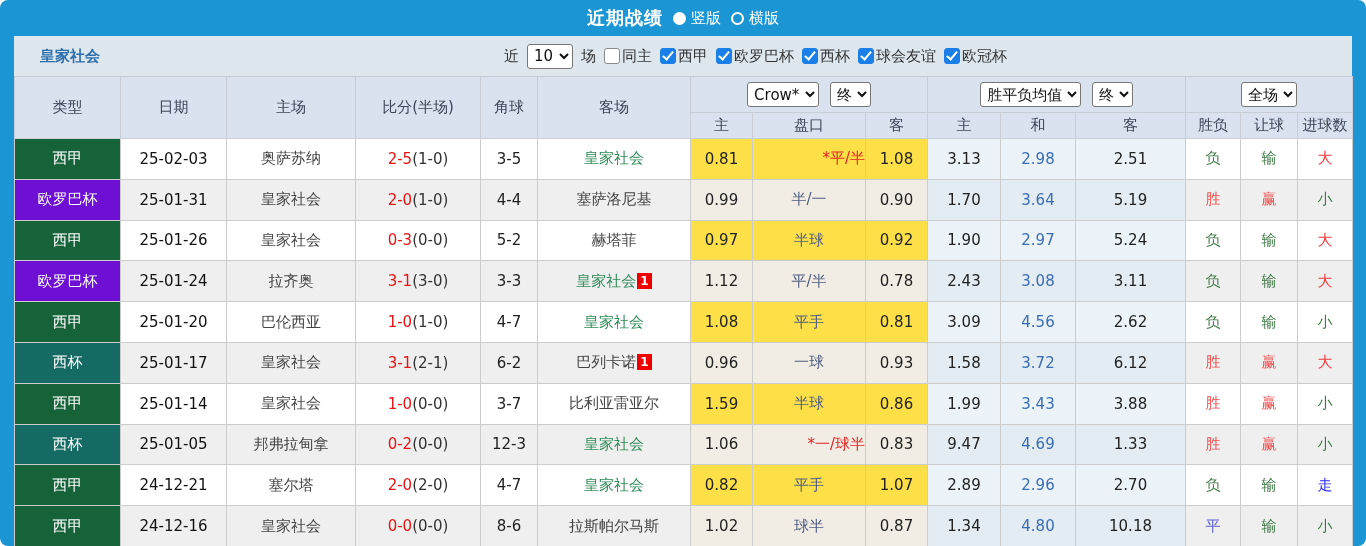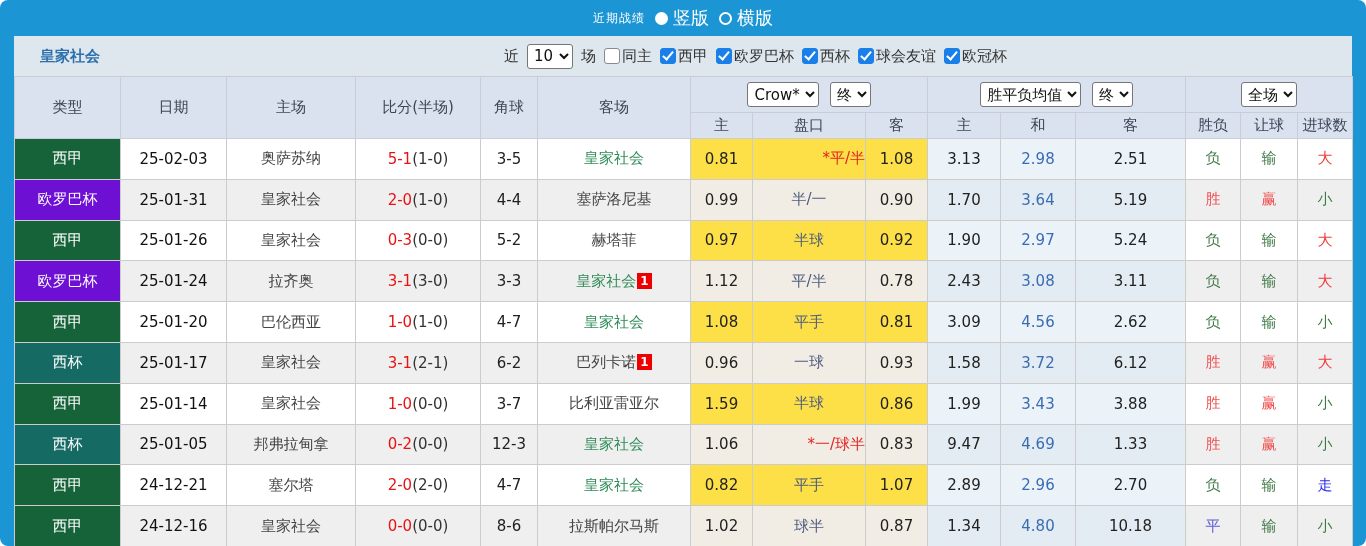--- a/index.html
+++ b/index.html
@@ -14,22 +14,22 @@
     border-radius: 8px;
     overflow: hidden;
   }
 
   
   .titlebar {
     height: 36px;
     display: flex; align-items: center; justify-content: center;
     gap: 10px; color: #fff;
   }
-  .page-title { font-size: 12px; font-weight: normal; letter-spacing: 1px; }
-  .radio-item { display: inline-flex; align-items: center; gap: 5px; cursor: pointer; font-size: 18px; }
+  .page-title { font-size: 18px; font-weight: bold; letter-spacing: 1px; }
+  .radio-item { display: inline-flex; align-items: center; gap: 5px; cursor: pointer; font-size: 15px; }
   .radio {
     width: 13px; height: 13px; border-radius: 50%;
     border: 2.5px solid #fff; display: inline-block; background: transparent;
   }
   .radio.on { background: #fff; }
 
   
   .filterbar {
     height: 40px; margin: 0 14px;
     background: #dee7ee;
@@ -56,21 +56,21 @@
     transform: rotate(40deg); display: block;
   }
 
   
   .table-wrap { margin: 0 14px; background: #fff; }
   table { border-collapse: collapse; table-layout: fixed; width: 1338px; }
   th, td { border: 1px solid #c9ced6; text-align: center; overflow: hidden; white-space: nowrap; }
   thead th { background: #d9e2ee; color: #3c4656; font-weight: normal; font-size: 15px; }
   thead tr.h1 { height: 36px; }
   thead tr.h2 { height: 26px; }
-  thead .group select { margin: 0 3px; text-align: center; }
+  thead .group select { margin: 0 3px; }
   tbody tr { height: 40.8px; font-size: 15px; }
   tbody td { background: #fff; border-color: #cccccc; color: #222; }
   tbody tr.even td { background: #efefef; }
 
   td.type { color: #fff; font-size: 15px; }
   td.date { color: #111; }
   td.team { color: #444; margin-left: 32px; }
   .hl { color: var(--hl, #2e8b57); }
   td.score .ft { color: var(--score-red, #e81414); }
   td.score .ht { color: #333; }
@@ -191,21 +191,21 @@
           <th>胜负</th>
           <th>让球</th>
           <th>进球数</th>
         </tr>
       </thead>
       <tbody id="rows">
           <tr>
     <td class="type" style="background: rgb(22, 99, 57);">西甲</td>
     <td class="date">25-02-03</td>
     <td class="team home">奥萨苏纳</td>
-    <td class="score"><span class="ft">5-1</span><span class="ht">(1-0)</span></td>
+    <td class="score"><span class="ft">2-5</span><span class="ht">(1-0)</span></td>
     <td class="corner">3-5</td>
     <td class="team away"><span class="away-name hl">皇家社会</span></td>
     <td class="crow">0.81</td>
     <td class="crow handicap star">*平/半</td>
     <td class="crow">1.08</td>
     <td class="avgc">3.13</td>
     <td class="avgc draw">2.98</td>
     <td class="avgc">2.51</td>
     <td class="res winloss" style="color: rgb(65, 122, 72);">负</td>
     <td class="res cover" style="color: rgb(65, 122, 72);">输</td>

